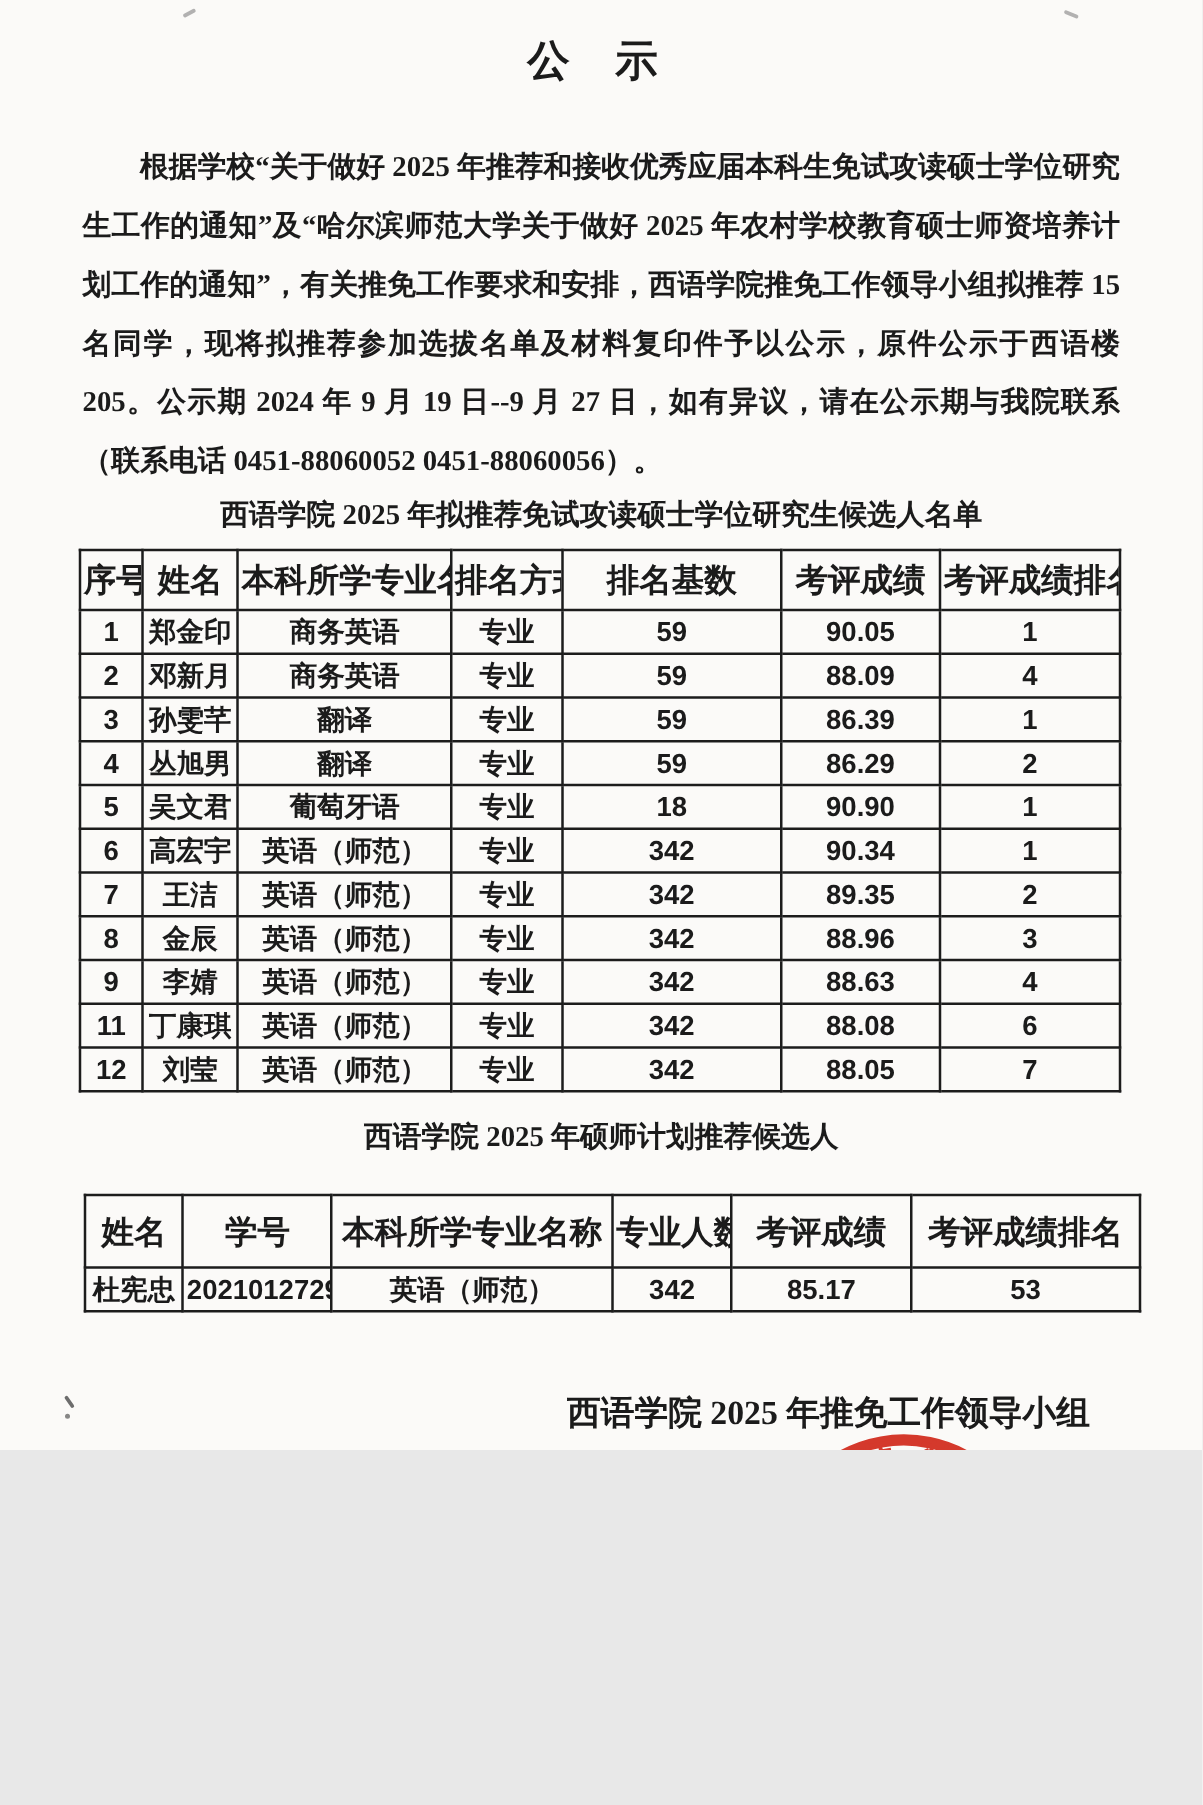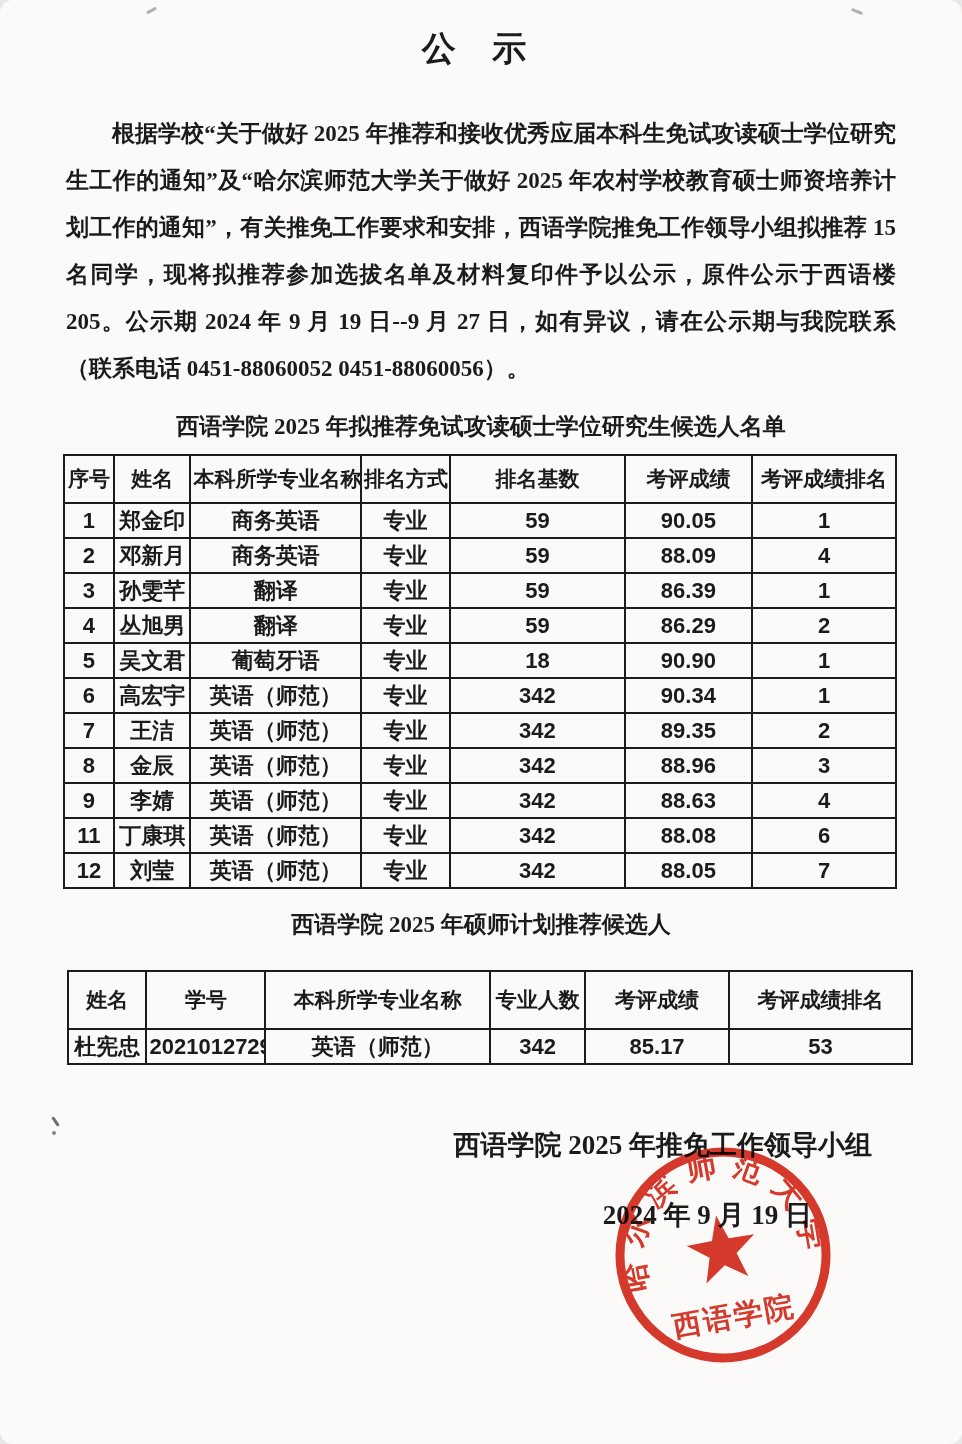--- a/index.html
+++ b/index.html
@@ -1,45 +1,44 @@
 <!DOCTYPE html>
 <html><head>
 <meta charset="utf-8">
 <style>
   html,body { margin:0; padding:0; background:#e8e8e8; }
   .page {
-    position:relative; width:962px; height:1444px; margin:0 auto;
+    position:relative; width:962px; height:1160px; margin:0 auto;
     background:#fbfaf8; color:#1b1b1b; overflow:hidden;
     font-family:"Liberation Serif","DejaVu Serif",serif;
-    border-radius:13px;
   }
   .doc-title {
     padding-top:26px; text-align:center;
     font-size:34px; font-weight:700; letter-spacing:14px;
   }
   .body-text {
     margin:38px 66px 0 66px; text-indent:2em; text-align:justify;
     font-size:23px; line-height:47px; font-weight:600;
   }
   .table-title {
-    margin-top:19px; text-align:center;
+    margin-top:4px; text-align:center;
     font-size:23px; font-weight:700;
   }
   .t2title { margin-top:20px;text-align:center; }
   table {
     border-collapse:collapse; table-layout:fixed;
     font-family:"Liberation Sans","DejaVu Sans",sans-serif;
   }
   .t1 { margin:12px 0 0 63px; width:834px; }
   .t2 { margin:30px 0 0 67px; width:846px; }
   th, td {
     border:2px solid #1c1c1c; text-align:center; vertical-align:middle;
     padding:0 2px; overflow:hidden; white-space:nowrap;
   }
-  th { font-size:21px; font-weight:700; }
+  th { font-size:26px; font-weight:700; }
   td { font-size:22px; font-weight:600; }
   .t1 th { height:46px; }
   .t1 td { height:33px; }
   .t2 th { height:56px; }
   .t2 td { height:33px;margin-top:40px; }
   .sig-line {
     margin-top:62px; padding-right:90px; text-align:right;
     font-size:27px; font-weight:600;
   }
   .date-line {

